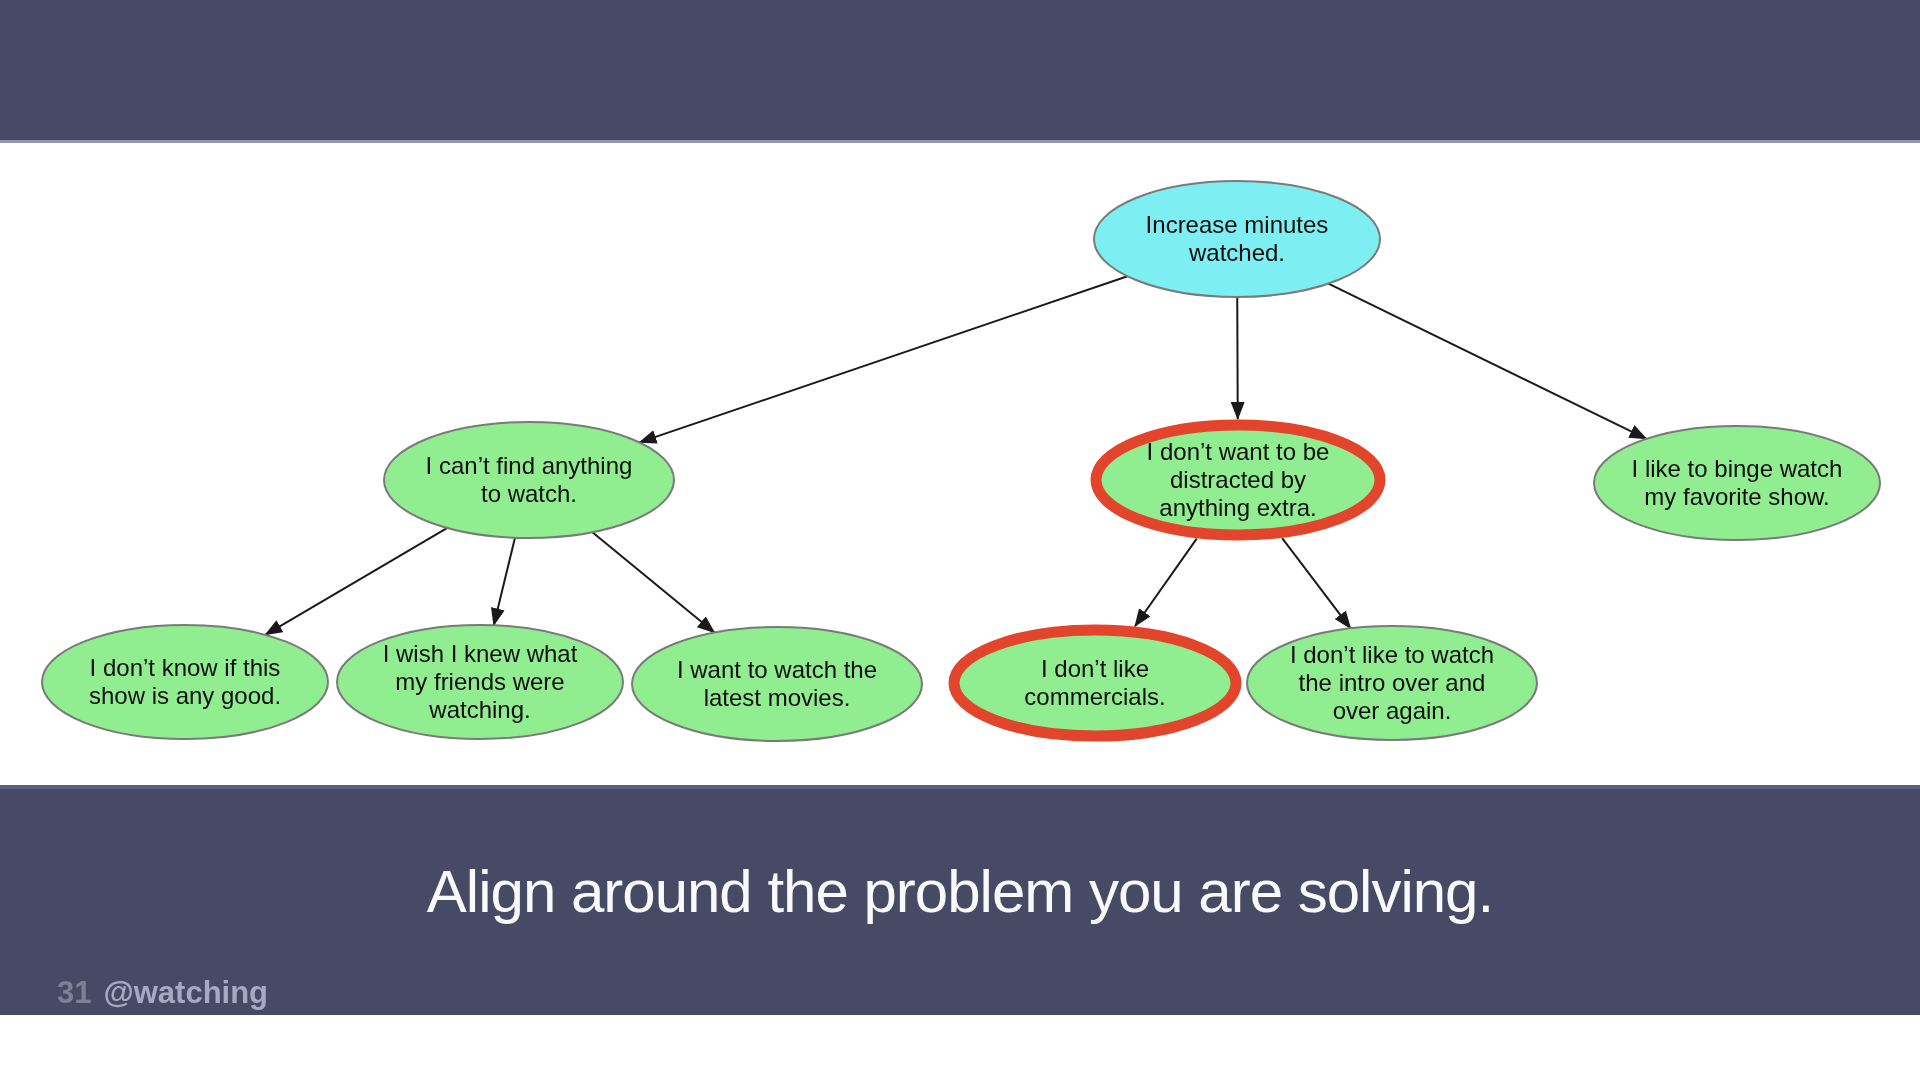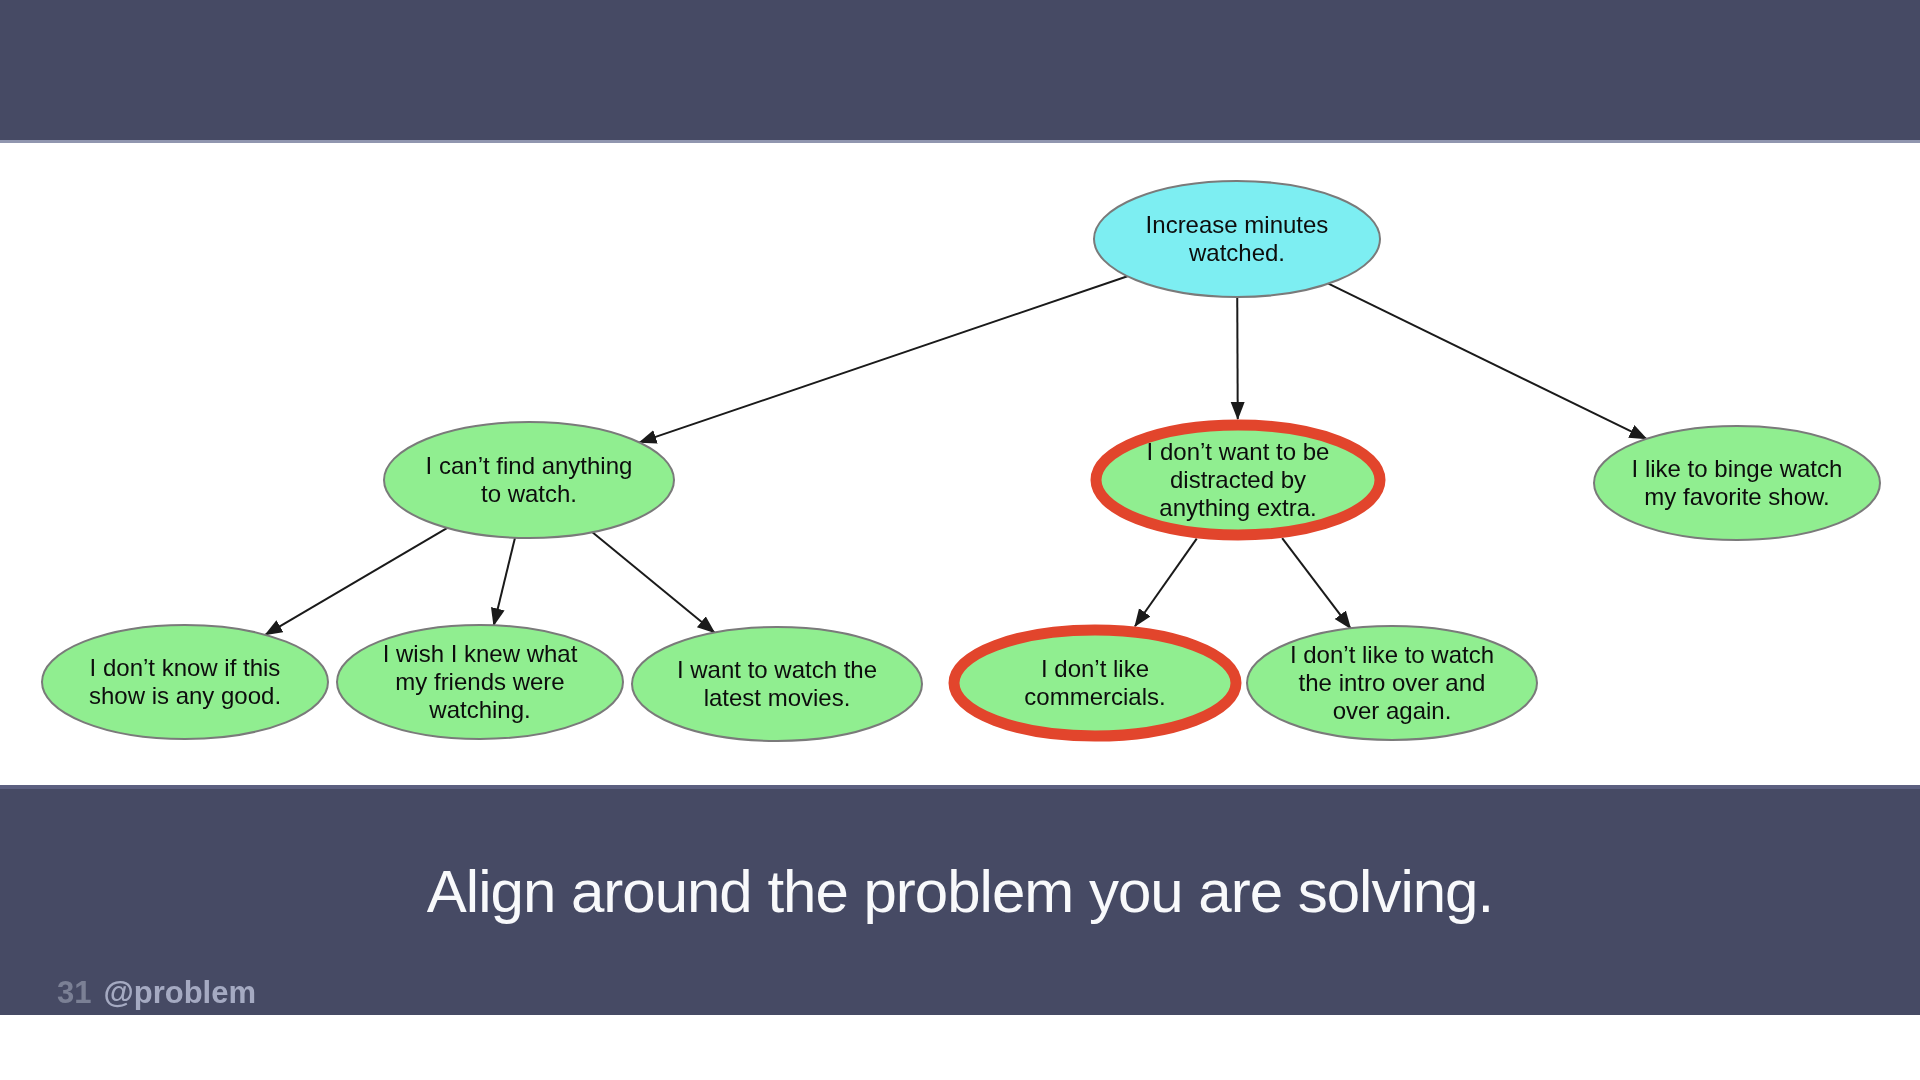--- a/index.html
+++ b/index.html
@@ -88,17 +88,17 @@
       <g>
         <ellipse cx="1392" cy="683" rx="145" ry="57" fill="#90ee90" stroke="#7a7a7a" stroke-width="2"></ellipse>
         <text text-anchor="middle" fill="#0d0d0d" font-size="24"><tspan x="1392" y="663">I don’t like to watch</tspan><tspan x="1392" y="691">the intro over and</tspan><tspan x="1392" y="719">over again.</tspan></text>
       </g>
     </svg>
 
   <div class="band band-bottom">
     <div class="takeaway">Align around the problem you are solving.</div>
     <div class="slide-meta">
       <span class="slide-number">31</span>
-      <span class="slide-handle">@problem</span>
+      <span class="slide-handle">@watching</span>
     </div>
   </div>
 
 </div>
 
 </body></html>

